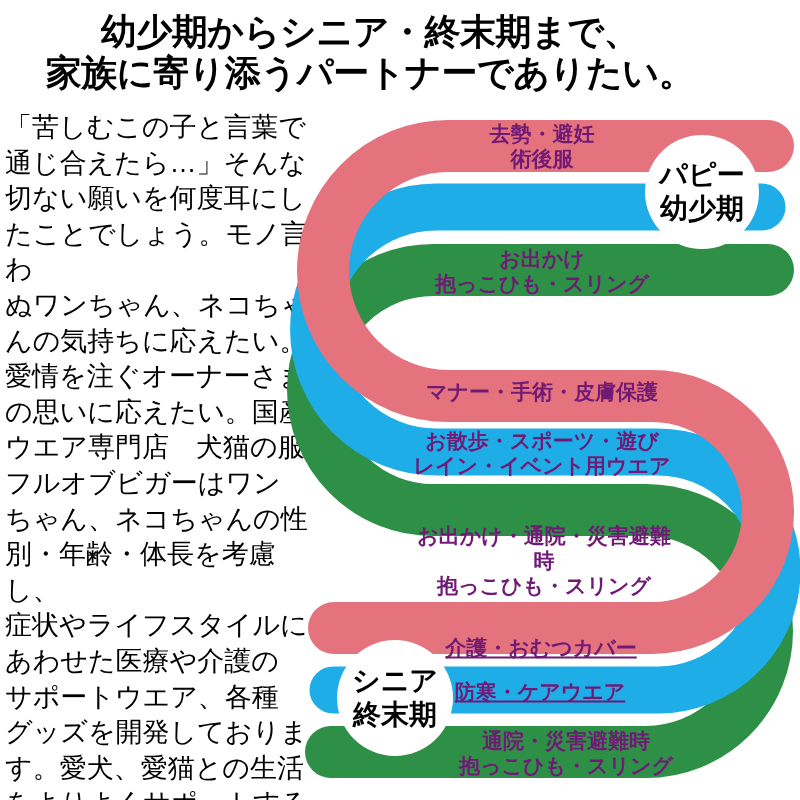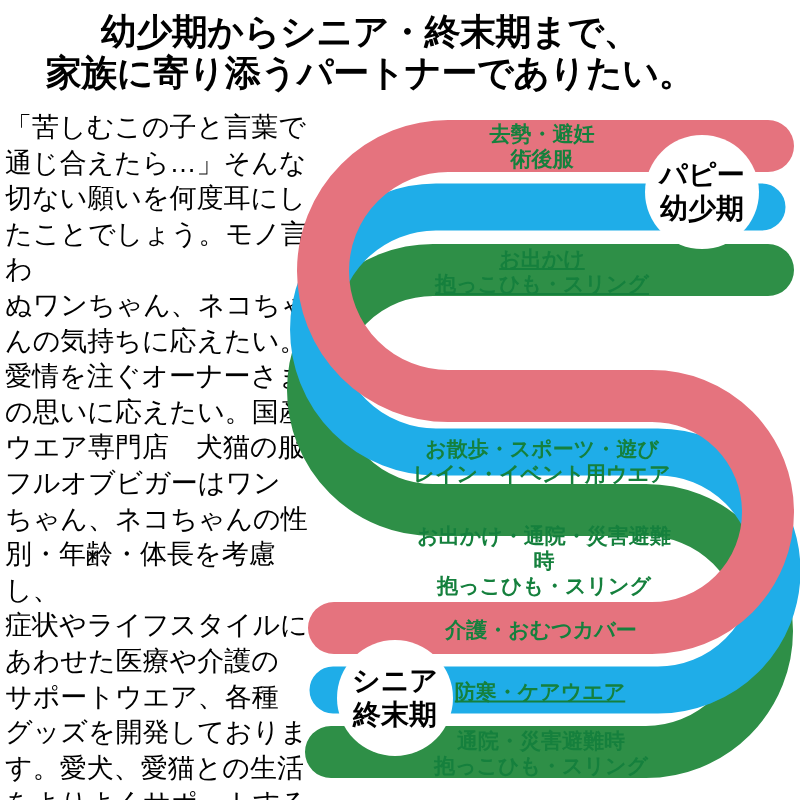--- a/index.html
+++ b/index.html
@@ -12,21 +12,21 @@
     text-align:center;font-size:36px;line-height:41px;font-weight:900;
     letter-spacing:-0.5px;color:#000;white-space:pre-line;
   }
   .intro-text{
     position:absolute;left:5px;top:110px;width:304px;
     font-size:27px;line-height:35.6px;color:#000;white-space:pre-line;
   }
   .ribbon-svg{position:absolute;left:0;top:0;}
   .ribbon-label{
     position:absolute;transform:translate(-50%,-50%);
-    color:#15803d;font-weight:bold;font-size:21px;line-height:25px;
+    color:#701a75;font-weight:bold;font-size:21px;line-height:25px;
     text-align:center;white-space:pre-line;
   }
   .stage-circle{
     position:absolute;background:#fff;border-radius:50%;
     display:flex;align-items:center;justify-content:center;
     color:#000;font-weight:900;font-size:28px;line-height:34px;
     text-align:center;white-space:pre-line;
   }
   .circle-puppy{left:645px;top:135px;width:114px;height:114px;}
   .circle-senior{left:337px;top:640px;width:116px;height:116px;}
@@ -60,31 +60,32 @@
 お手伝いをめざします。</div>
 
   <svg class="ribbon-svg" width="800" height="800" viewBox="0 0 800 800">
     <path d="M768,270 H433 A120,120 0 0 0 433,510 H646 A121,121 0 0 1 646,752 H331" fill="none" stroke="#2E8F47" stroke-width="52" stroke-linecap="round"></path>
     <path d="M762,207 H436 A122.5,122.5 0 0 0 436,452 H658 A119,119 0 0 1 658,690 H333" fill="none" stroke="#1FADE8" stroke-width="47" stroke-linecap="round"></path>
     <path d="M768,146 H448 A125,125 0 0 0 448,396 H652 A116,116 0 0 1 652,628 H334" fill="none" stroke="#E5737E" stroke-width="52" stroke-linecap="round"></path>
   </svg>
 
   <div class="ribbon-label" style="left:542px;top:146px;">去勢・避妊
 術後服</div>
-  <div class="ribbon-label" style="left:542px;top:271px;text-decoration:underline;">お出かけ
+  <div class="ribbon-label" style="left:542px;top:271px;">お出かけ
 抱っこひも・スリング</div>
 
-  <div class="ribbon-label" style="left:542px;top:453px;margin-top:8px;">お散歩・スポーツ・遊び
+  <div class="ribbon-label" style="left:542px;top:391px;">マナー・手術・皮膚保護</div>
+  <div class="ribbon-label" style="left:542px;top:453px;">お散歩・スポーツ・遊び
 レイン・イベント用ウエア</div>
   <div class="ribbon-label" style="left:544px;top:512px;margin-top:48px;">お出かけ・通院・災害避難時
 抱っこひも・スリング</div>
 
-  <div class="ribbon-label" style="left:541px;top:629px;">介護・おむつカバー</div>
+  <div class="ribbon-label" style="left:541px;top:647px;text-decoration:underline;">介護・おむつカバー</div>
   <div class="ribbon-label" style="left:540px;top:691px;text-decoration:underline;">防寒・ケアウエア</div>
-  <div class="ribbon-label" style="left:541px;top:753px;">通院・災害避難時
+  <div class="ribbon-label" style="left:566px;top:753px;">通院・災害避難時
 抱っこひも・スリング</div>
 
   <div class="stage-circle circle-senior">シニア
 終末期</div>
   <div class="stage-circle circle-puppy">パピー
 幼少期</div>
 
 </div>
 
 </body></html>

